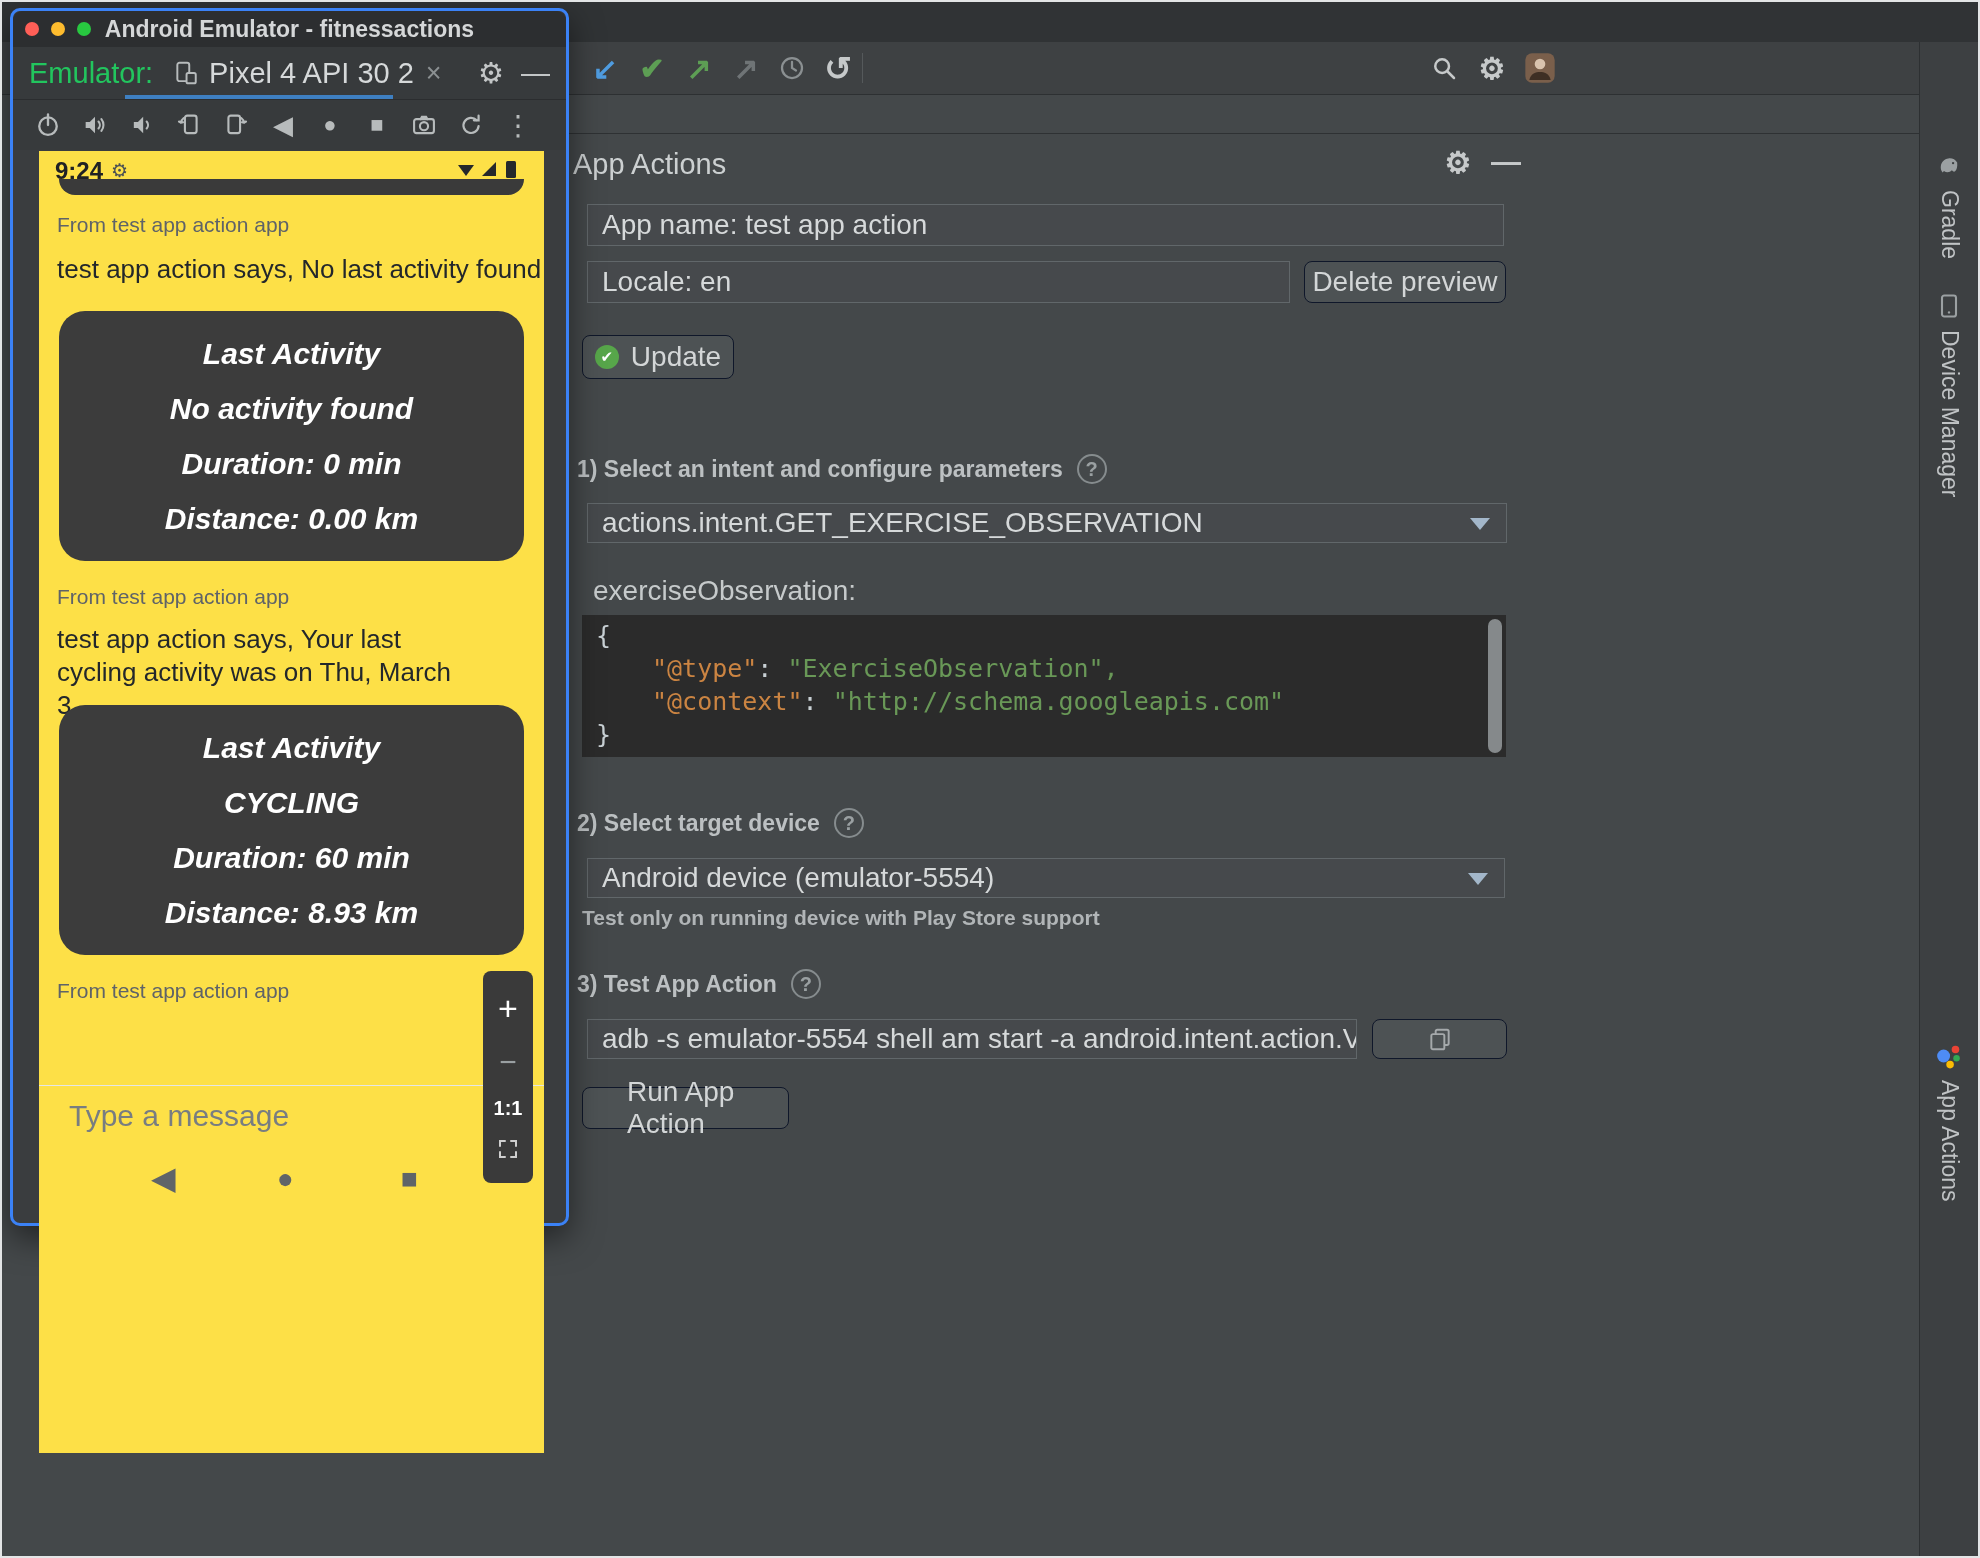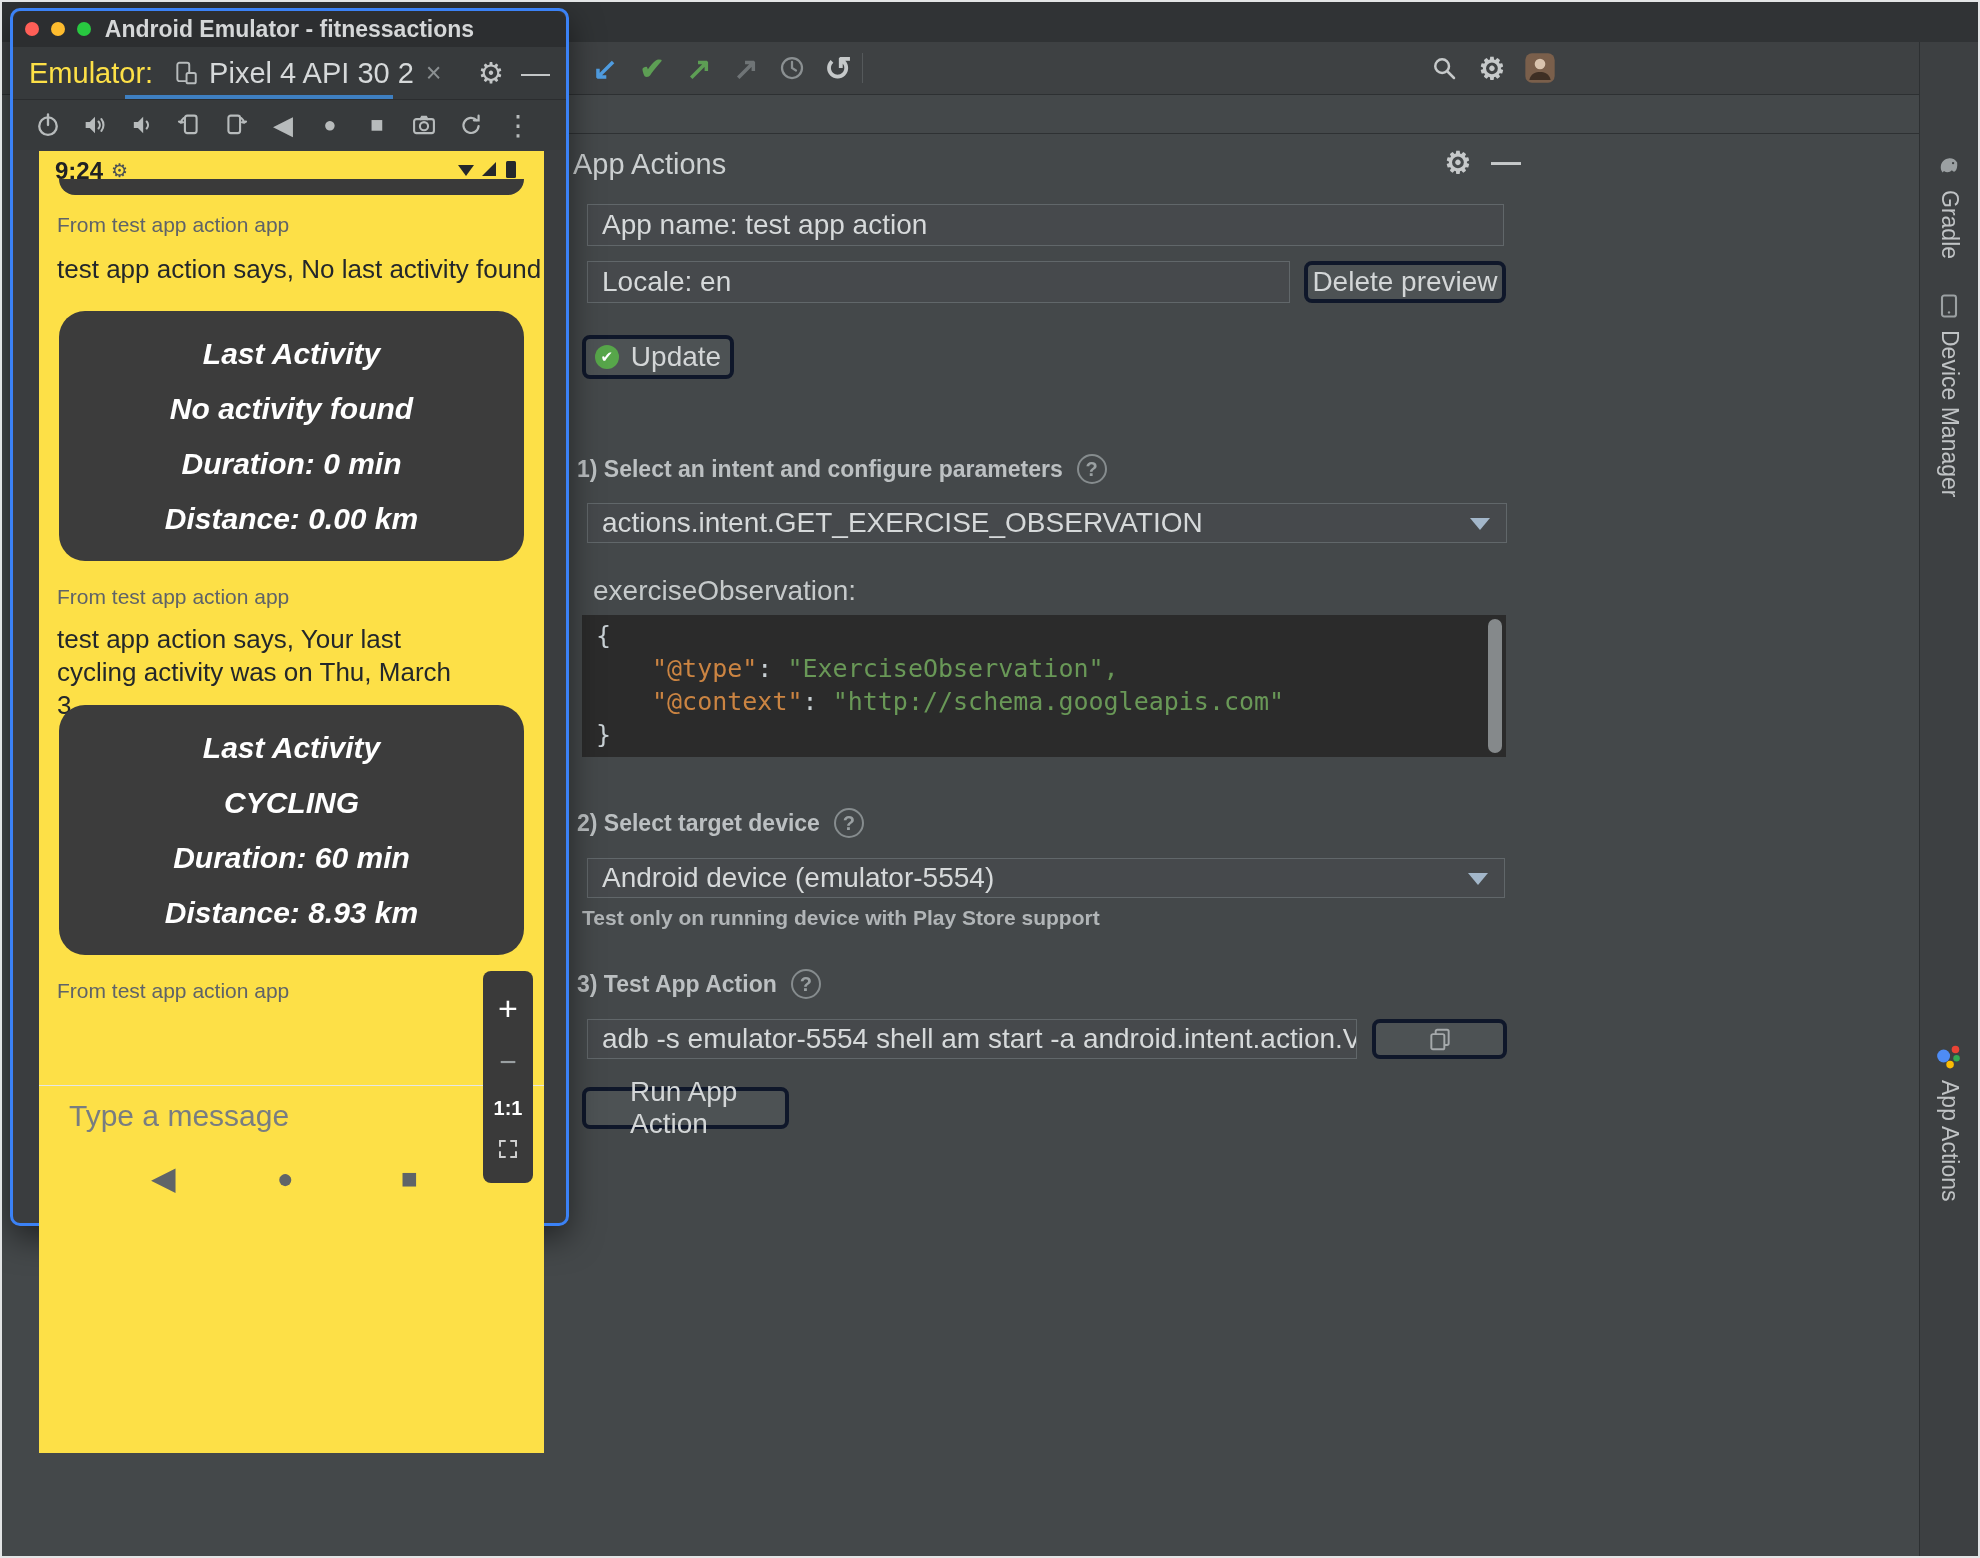--- a/index.html
+++ b/index.html
@@ -10,21 +10,21 @@
   #topstrip{position:absolute;left:0;top:0;width:100%;height:40px;background:#303335;}
   #toolbar{position:absolute;left:0;top:40px;width:100%;height:52px;background:#3e4143;border-bottom:1px solid #2d3032;}
   .tb-ico{position:absolute;top:8px;width:36px;height:36px;display:flex;align-items:center;justify-content:center;font-size:30px;font-weight:bold;}
   .tb-sep{position:absolute;top:11px;width:1px;height:30px;background:#55595b;}
   #panel-topline{position:absolute;left:563px;top:131px;width:1358px;height:1px;background:#2e3133;}
   
   .panel-title{position:absolute;left:571px;top:146px;font-size:29px;color:#ccd0d1;}
   .field{position:absolute;height:42px;background:#46494c;border:1px solid #61676a;
          color:#d6d9da;font-size:28px;display:flex;align-items:center;padding:0 14px;
          box-sizing:border-box;white-space:nowrap;overflow:hidden;}
-  .btn{position:absolute;background:#4d5254;border:4px solid #0f172a;border-radius:8px;
+  .btn{position:absolute;background:#4d5254;border:1px solid #0f172a;border-radius:8px;
        color:#d3d6d7;font-size:28px;display:flex;align-items:center;justify-content:center;gap:12px;box-sizing:border-box;}
   .step{position:absolute;display:flex;align-items:center;gap:14px;
         font-size:23px;font-weight:bold;color:#bcc0c2;}
   .qmark{display:inline-flex;width:30px;height:30px;border:2px solid #868c8e;border-radius:50%;
          align-items:center;justify-content:center;font-size:20px;font-weight:bold;color:#9aa0a2;box-sizing:border-box;}
   .combo{position:absolute;height:40px;background:#46494c;border:1px solid #61676a;
          color:#d6d9da;font-size:28px;display:flex;align-items:center;padding:0 14px;box-sizing:border-box;}
   .combo-arrow{position:absolute;right:16px;top:14px;width:0;height:0;
          border-left:10px solid transparent;border-right:10px solid transparent;border-top:12px solid #a3b7ca;}
   #codebox{position:absolute;left:580px;top:613px;width:924px;height:142px;background:#2b2b2b;
@@ -41,21 +41,21 @@
   .vtab{position:absolute;left:0;width:58px;display:flex;flex-direction:column;align-items:center;gap:10px;}
   .vlabel{writing-mode:vertical-rl;font-size:23px;color:#c0c3c5;}
   
   #emu{position:absolute;left:8px;top:6px;width:553px;height:1212px;background:#3a3d3f;
        border:3px solid #3b82f6;border-radius:10px;box-shadow:0 12px 32px rgba(0,0,0,.5);z-index:5;}
   #emu-titlebar{height:36px;background:#2c2e30;border-radius:9px 9px 0 0;display:flex;align-items:center;position:relative;}
   .light{width:14px;height:14px;border-radius:50%;margin-left:12px;}
   .l-red{background:#ff5f57;} .l-yellow{background:#febc2e;} .l-green{background:#28c840;}
   #emu-title{position:absolute;left:0;right:0;text-align:center;font-size:23px;font-weight:bold;color:#d5d7d8;}
   #emu-tabrow{height:52px;background:#373a3c;display:flex;align-items:center;position:relative;border-bottom:1px solid #2b2d2f;}
-  #emu-label{font-size:29px;color:#fde047;margin-left:16px;}
+  #emu-label{font-size:29px;color:#22c55e;margin-left:16px;}
   #emu-tab{display:flex;align-items:center;gap:10px;margin-left:16px;height:100%;padding:0 4px;}
   #emu-tab .tlabel{font-size:29px;color:#d6d9da;}
   #emu-tab .closex{font-size:27px;color:#8b9092;margin-left:2px;}
   #tab-underline{position:absolute;left:112px;bottom:0;width:268px;height:4px;background:#3e7fc1;}
   .glyph-ico{color:#c3c6c7;font-size:29px;}
   #emu-controls{height:50px;background:#373a3c;display:flex;align-items:center;gap:17px;padding-left:20px;}
   .ctl{width:30px;height:30px;display:flex;align-items:center;justify-content:center;color:#b7bbbc;font-size:26px;}
   
   #screen{position:absolute;left:26px;top:140px;width:505px;height:1302px;background:#fde047;overflow:hidden;}
   .chat-from{position:absolute;left:18px;font-size:21px;color:#5f6368;}

